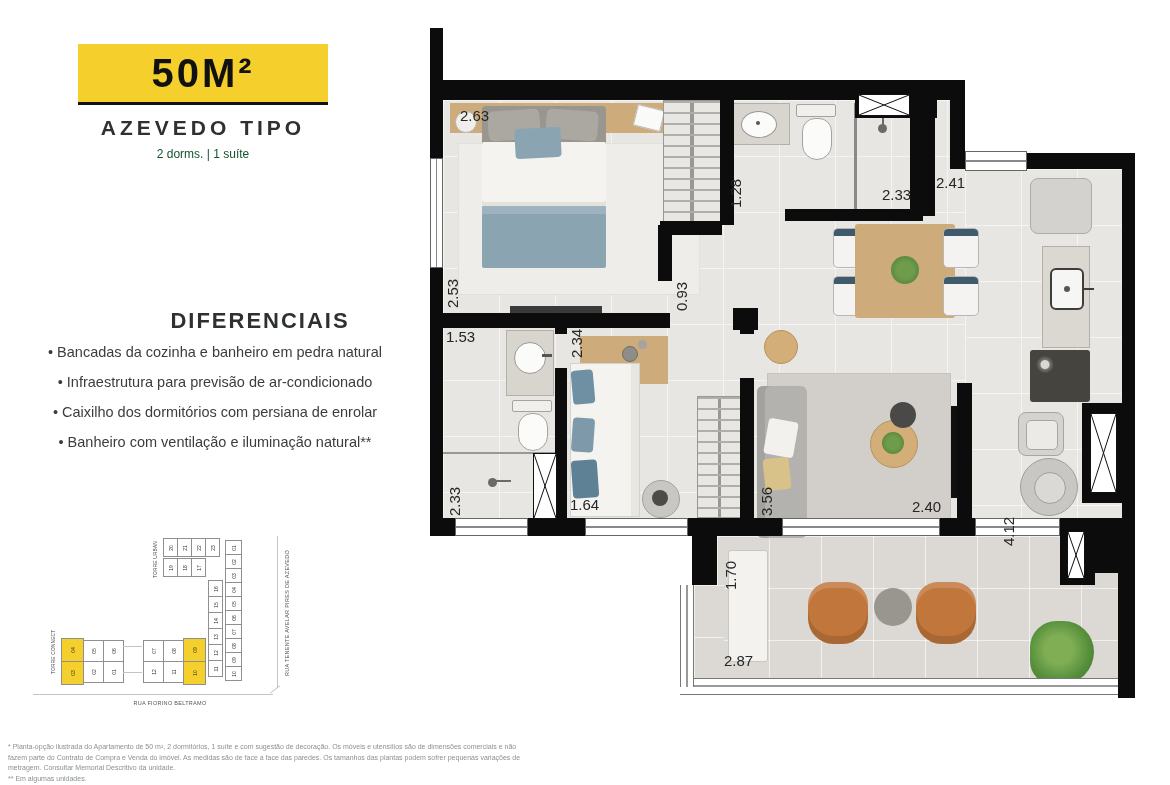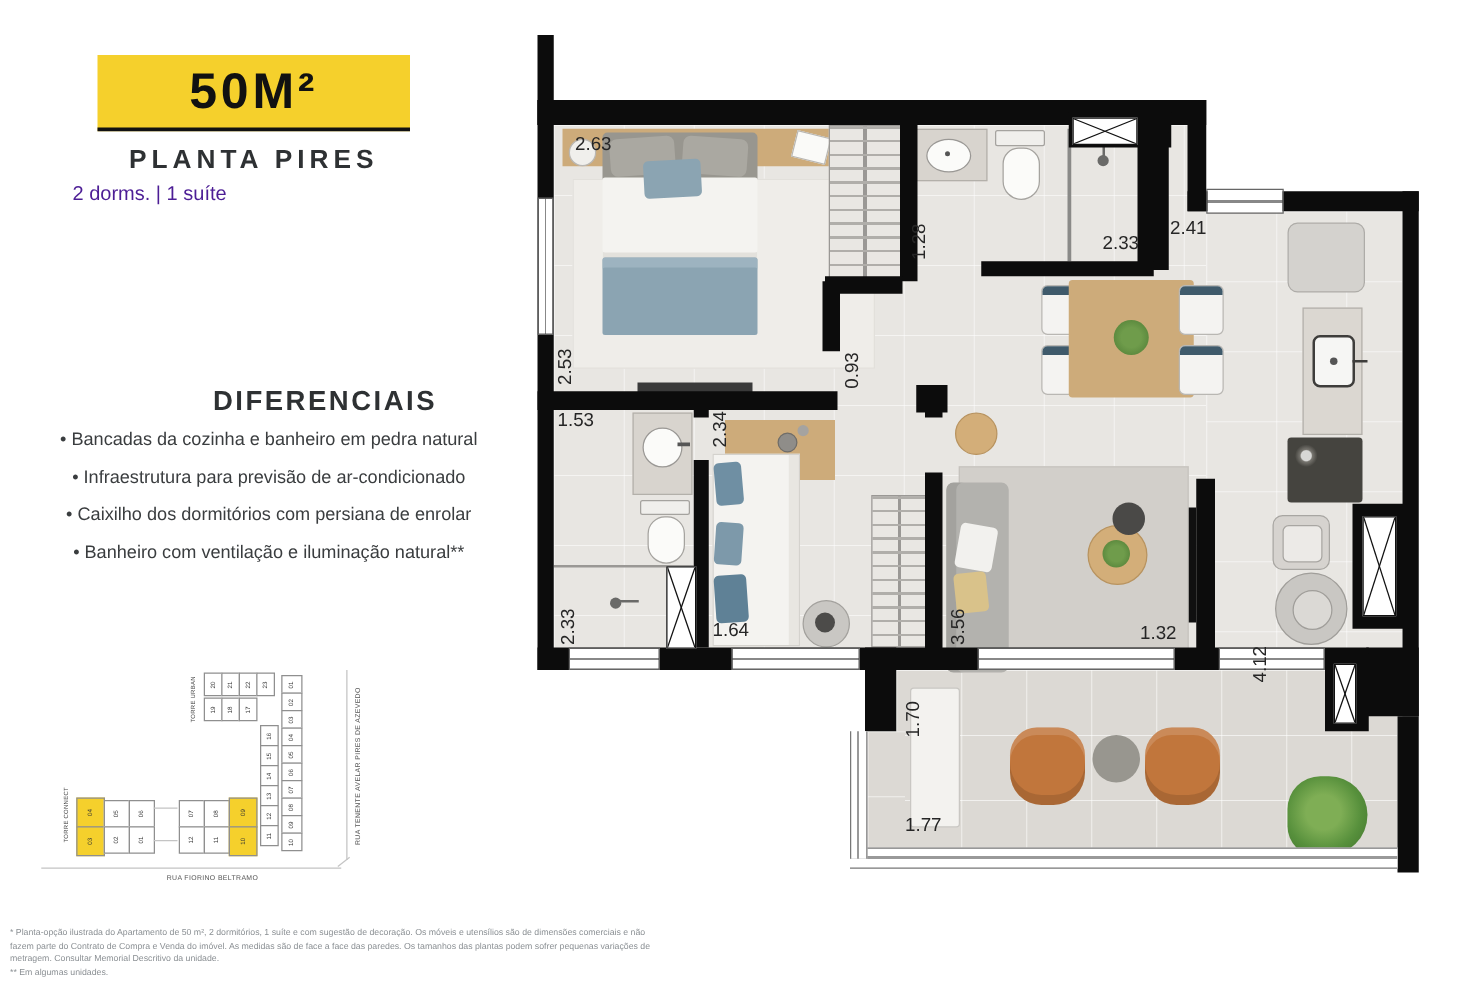--- a/index.html
+++ b/index.html
@@ -2,21 +2,21 @@
 <html><head>
 <meta charset="utf-8">
 <style>
   html,body{margin:0;padding:0;background:#fff;}
   body{width:1170px;height:785px;position:relative;font-family:"Liberation Sans",sans-serif;color:#2e3133;overflow:hidden;}
   .abs{position:absolute;}
   
   .badge{position:absolute;left:78px;top:44px;width:250px;height:58px;background:#F5D02C;display:flex;align-items:center;justify-content:center;border-bottom:3px solid #111;}
   .badge span{font-size:40px;font-weight:bold;letter-spacing:3px;color:#111;}
   .ptitle{position:absolute;left:58px;top:116px;width:290px;text-align:center;font-size:21px;font-weight:bold;letter-spacing:4px;color:#2e3133;}
-  .psub{position:absolute;left:58px;top:147px;width:290px;text-align:left;font-size:16px;color:#4c1d95;}
+  .psub{position:absolute;left:58px;top:147px;width:290px;text-align:center;font-size:12px;color:#14532d;}
   .dif-title{position:absolute;left:0px;top:308px;width:520px;text-align:center;font-size:22px;font-weight:bold;letter-spacing:2px;}
   .dif-item{position:absolute;width:440px;text-align:center;font-size:14.5px;color:#3a3d3f;}
   .dif-item::before{content:"• ";}
   
   .keyplan{position:absolute;left:25px;top:536px;width:280px;height:180px;}
   .kp-line{position:absolute;background:#c4c4c4;}
   .kp-street{position:absolute;font-size:5.5px;color:#555;letter-spacing:.3px;}
   .vtext{transform:rotate(-90deg);transform-origin:0 0;white-space:nowrap;}
   .cell{position:absolute;background:#fff;border:0.7px solid #8f8f8f;display:flex;align-items:center;justify-content:center;}
   .cell span{font-size:5px;color:#333;transform:rotate(-90deg);white-space:nowrap;}
@@ -54,21 +54,21 @@
                       radial-gradient(circle 8px at 75% 74%,#d8d8d6 4px,#77756f 5px,#45443f 9px);}
   .armchair{position:absolute;background:#c1763c;border-radius:36% 36% 42% 42%;box-shadow:inset 0 -8px 0 rgba(0,0,0,.12), inset 0 6px 0 rgba(255,255,255,.15);}
   .plant{position:absolute;background:radial-gradient(circle at 45% 45%,#7fae55 0 28%,#57903c 60%,#3d6e2a 100%);border-radius:46% 54% 58% 42%;}
 </style>
 </head>
 <body>
 
 <div class="badge">
     <span>50M²</span>
   </div>
-<div class="ptitle">PLANTA PIRES</div>
+<div class="ptitle">AZEVEDO TIPO</div>
 <div class="psub">2 dorms. | 1 suíte</div>
 
 <div class="dif-title">DIFERENCIAIS</div>
 <div class="dif-item" style="left:-5px;top:344px;">Bancadas da cozinha e banheiro em pedra natural</div>
 <div class="dif-item" style="left:-5px;top:374px;">Infraestrutura para previsão de ar-condicionado</div>
 <div class="dif-item" style="left:-5px;top:404px;">Caixilho dos dormitórios com persiana de enrolar</div>
 <div class="dif-item" style="left:-5px;top:434px;">Banheiro com ventilação e iluminação natural**</div>
 
 <div class="keyplan">
 
@@ -356,17 +356,17 @@
   <div class="dim dimv" style="left:14px;top:280px;">2.53</div>
   <div class="dim dimv" style="left:297px;top:180px;">1.28</div>
   <div class="dim" style="left:452px;top:158px;">2.33</div>
   <div class="dim" style="left:506px;top:146px;">2.41</div>
   <div class="dim dimv" style="left:243px;top:283px;">0.93</div>
   <div class="dim" style="left:16px;top:300px;">1.53</div>
   <div class="dim dimv" style="left:138px;top:330px;">2.34</div>
   <div class="dim dimv" style="left:16px;top:488px;">2.33</div>
   <div class="dim" style="left:140px;top:468px;">1.64</div>
   <div class="dim dimv" style="left:328px;top:488px;">3.56</div>
-  <div class="dim" style="left:482px;top:470px;">1.32</div>
+  <div class="dim" style="left:482px;top:470px;">2.40</div>
   <div class="dim dimv" style="left:570px;top:518px;">4.12</div>
   <div class="dim dimv" style="left:292px;top:562px;">1.70</div>
-  <div class="dim" style="left:294px;top:624px;">1.77</div>
+  <div class="dim" style="left:294px;top:624px;">2.87</div>
 </div>
 
 </body></html>

